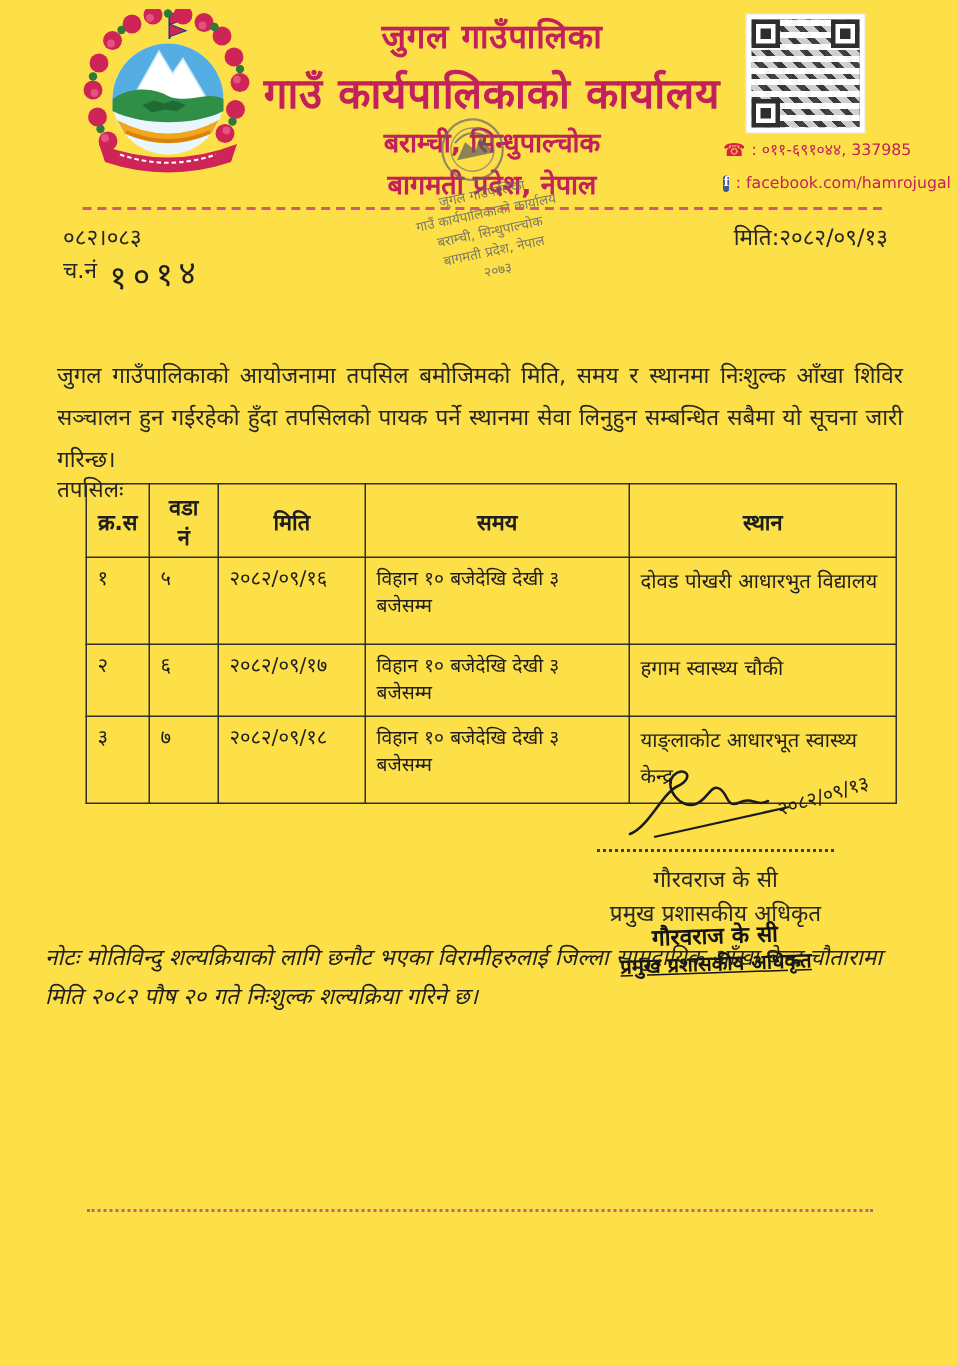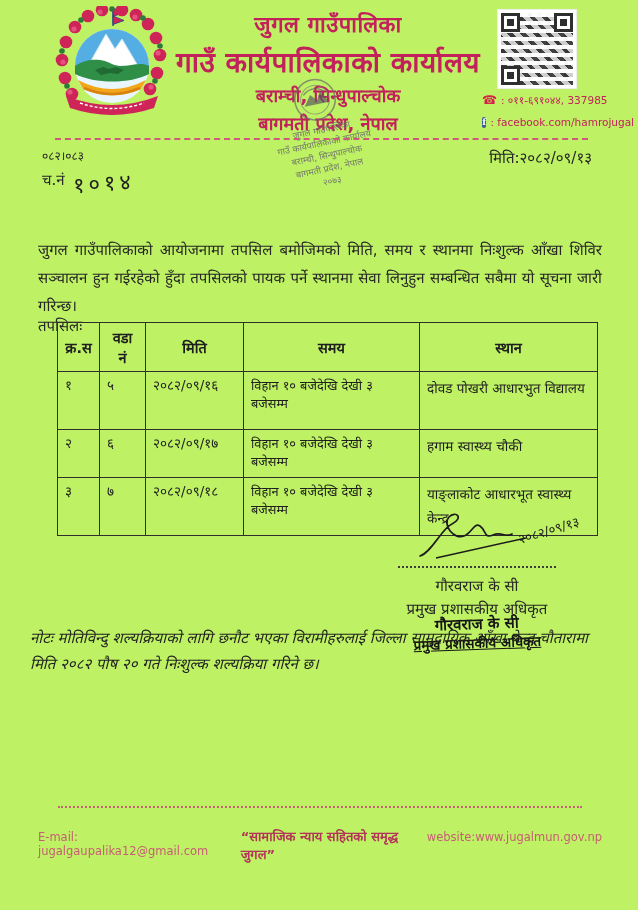--- a/index.html
+++ b/index.html
@@ -1,19 +1,19 @@
 <!DOCTYPE html>
 <html><head>
 <meta charset="utf-8">
 <style>
   * { margin:0; padding:0; box-sizing:border-box; }
   html,body { background:#e8e8e8; }
   .page {
     position:relative; width:638px; height:910px; margin:0 auto;
-    background:#bef264; overflow:hidden;
+    background:#fde047; overflow:hidden;
     font-family:"DejaVu Sans", sans-serif; color:#262626;
   }
   .abs { position:absolute; }
 
   
   .logo { left:50px; top:6px; width:126px; height:114px; }
   .head-center { left:160px; top:8px; width:336px; text-align:center; color:#c2215b; }
   .muni-name  { font-size:22px; font-weight:600; letter-spacing:.5px; }
   .office-name{ font-size:28px; font-weight:700; margin-top:4px; letter-spacing:.5px; }
   .addr { font-size:18px; font-weight:600; margin-top:4px; line-height:1.35; }
@@ -37,21 +37,21 @@
     font-size:9px; font-weight:700; text-align:center; line-height:11px; border-radius:2px;
     font-family:"DejaVu Serif", serif; }
 
   
   .stamp-header { left:236px; top:76px; width:172px; transform:rotate(-12deg);
     color:#6b6b6b; text-align:center; font-size:9px; line-height:1.45; opacity:.88; }
   .stamp-header .emblem-sm { display:block; margin:0 auto 2px auto; }
 
   .sep-dashed { left:55px; top:138px; width:533px; border-top:2px dashed #d05a7c; }
 
-  .fy   { left:42px; top:147px; font-size:12px; }
+  .fy   { left:42px; top:147px; font-size:15px; }
   .date { right:46px; top:147px; font-size:15px; }
   .chalani { left:42px; top:169px; font-size:15px; display:flex; align-items:flex-start; gap:8px; }
   .hand-number { font-size:22px; letter-spacing:4px; transform:rotate(-4deg); color:#1f1f1f;
     font-weight:500; margin-top:-2px; }
 
   
   .subject { left:0; top:202px; width:100%; text-align:center; font-size:17px; font-weight:700; }
   .body-par { left:38px; top:237px; width:564px; font-size:15px; line-height:1.85; text-align:justify; }
   .tapasil { left:38px; top:299px; font-size:15px;margin-top:16px; }
 
@@ -248,19 +248,14 @@
     <div class="st-name">गौरवराज के सी</div>
     <div class="st-title">प्रमुख प्रशासकीय अधिकृत</div>
   </div>
 
   <div class="abs note">
     <div>नोटः मोतिविन्दु शल्यक्रियाको लागि छनौट भएका विरामीहरुलाई जिल्ला सामुदायिक आँखा केन्द्र चौतारामा</div>
     <div>मिति २०८२ पौष २० गते निःशुल्क शल्यक्रिया गरिने छ।</div>
   </div>
 
   <div class="abs footer-line"></div>
-  <div class="abs footer">
-    <span>E-mail: jugalgaupalika12@gmail.com</span>
-    <span class="slogan">“सामाजिक न्याय सहितको समृद्ध जुगल”</span>
-    <span>website:www.jugalmun.gov.np</span>
-  </div>
 
 </div>
 
 </body></html>

